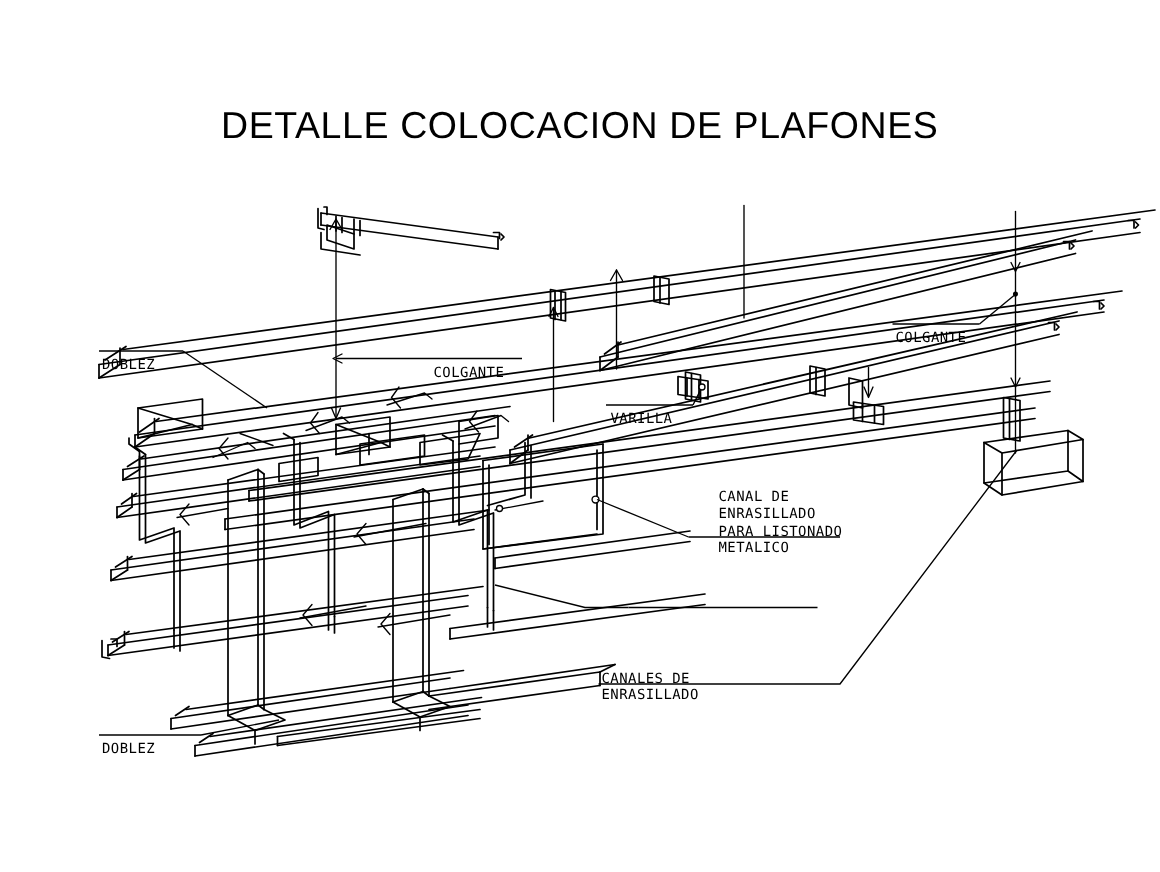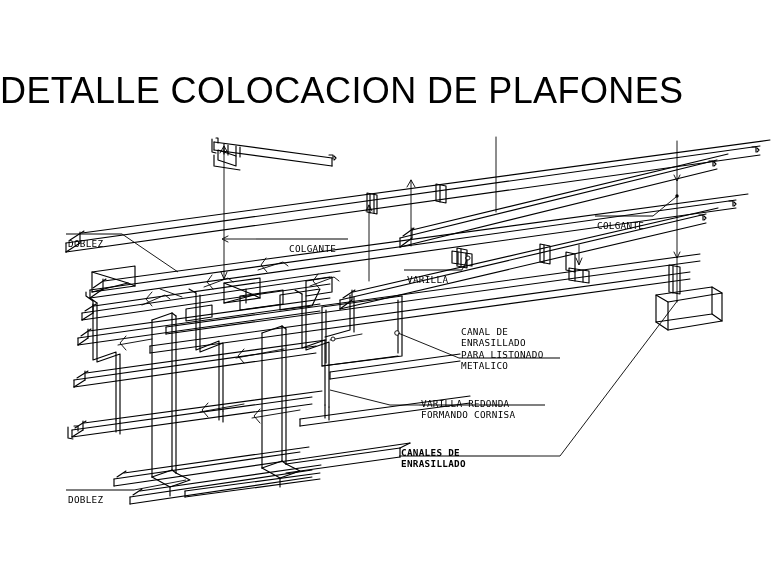--- a/index.html
+++ b/index.html
@@ -19,22 +19,23 @@
     position: relative;
     width: 773px;
     height: 581px;
     background: #ffffff;
   }
   #drawing-title {
     position: absolute;
     left: 0;
     top: 70px;
     width: 773px;
+    text-align: center;
     font-family: "Liberation Sans", sans-serif;
-    font-size: 36px;
+    font-size: 25px;
     font-weight: normal;
     letter-spacing: 0.4px;
     color: #000000;
     white-space: nowrap;
   }
   #iso-drawing {
     position: absolute;
     left: 0;
     top: 0;
     width: 773px;
@@ -490,26 +491,24 @@
   </svg>
 
   <div class="cad-label" style="left:68px; top:222px;">DOBLEZ</div>
 
   <div class="cad-label" style="left:289px; top:227px;">COLGANTE</div>
 
   <div class="cad-label" style="left:407px; top:258px;">VARILLA</div>
 
   <div class="cad-label" style="left:597px; top:204px;">COLGANTE</div>
 
-  <div class="cad-label" style="left:461px; top:310px;">CANAL DE
+  <div class="cad-label" style="left:479px; top:310px;">CANAL DE
 ENRASILLADO
 PARA LISTONADO
 METALICO</div>
 
-  <div class="cad-label" style="left:421px; top:382px;">VARILLA REDONDA
-FORMANDO CORNISA</div>
-
-  <div class="cad-label" style="left:401px; top:431px;font-weight:bold;">CANALES DE
+
+  <div class="cad-label" style="left:401px; top:431px;">CANALES DE
 ENRASILLADO</div>
 
   <div class="cad-label" style="left:68px; top:478px;">DOBLEZ</div>
 
 </div>
 
 </body></html>

